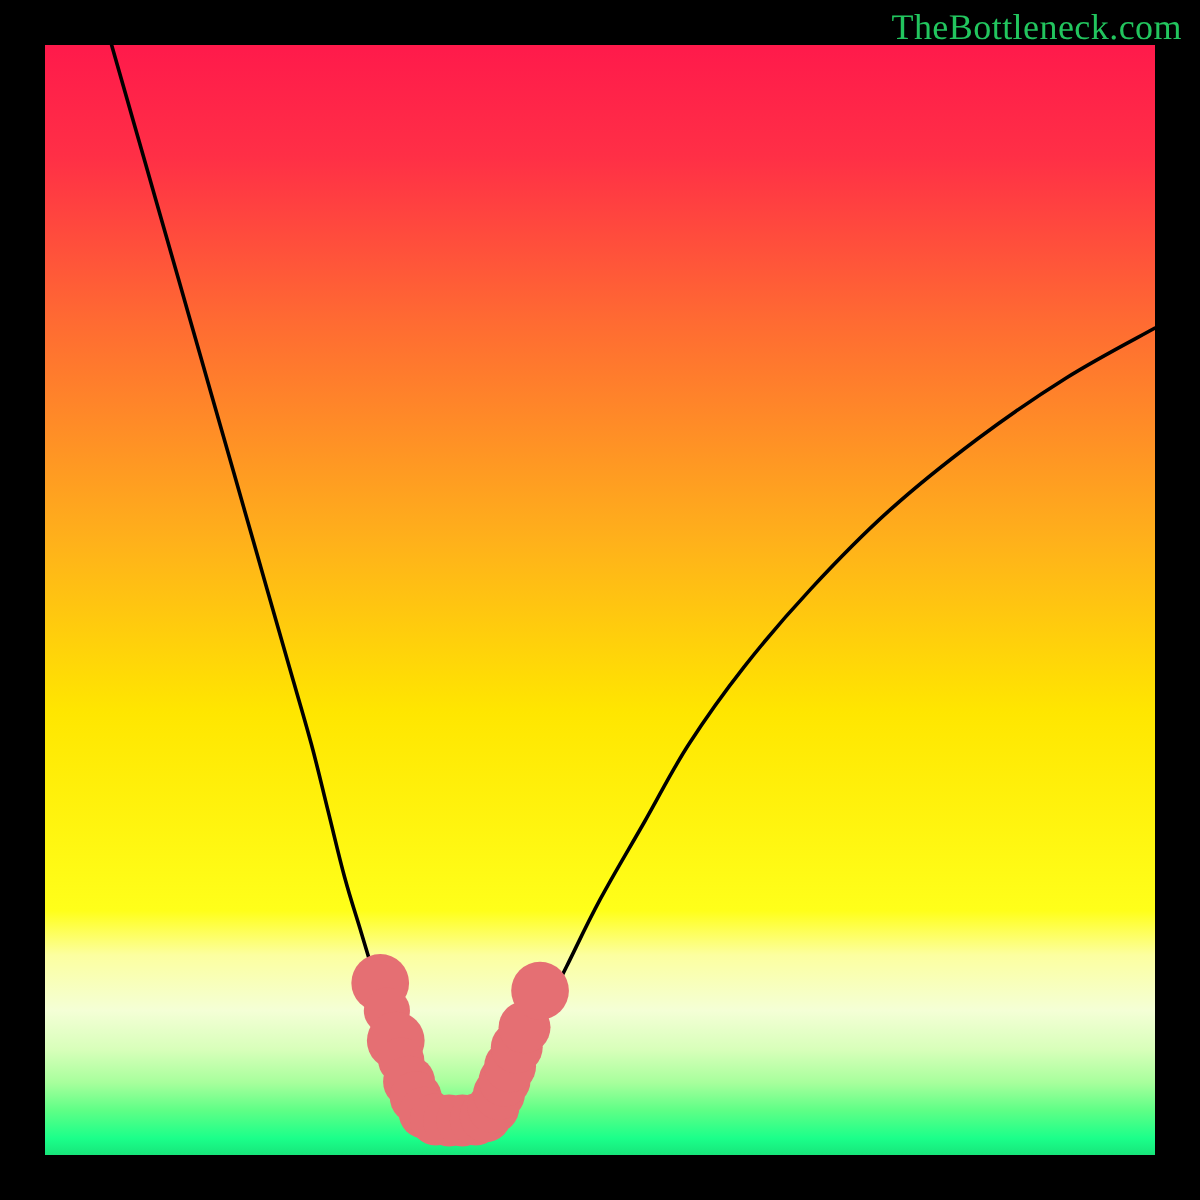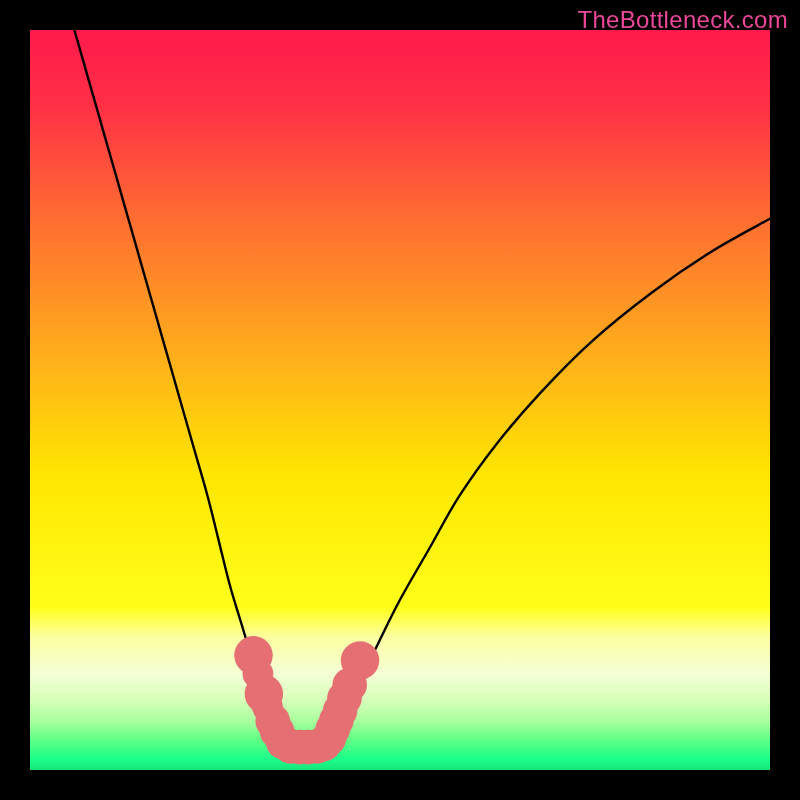--- a/index.html
+++ b/index.html
@@ -7,23 +7,23 @@
   .frame {
     position: relative;
     width: 800px;
     height: 800px;
     background: #000;
   }
   .watermark {
     position: absolute;
     top: 6px;
     right: 12px;
-    font-family: Liberation Sans, sans-serif;
+    font-family: Liberation Serif, serif;
     font-size: 24px;
-    color: #ec4899;
+    color: #22c55e;
     letter-spacing: 0.3px;
     z-index: 50;
   }
   .plot {
     position: absolute;
     left: 30px;
     top: 30px;
     width: 740px;
     height: 740px;
     overflow: hidden;

